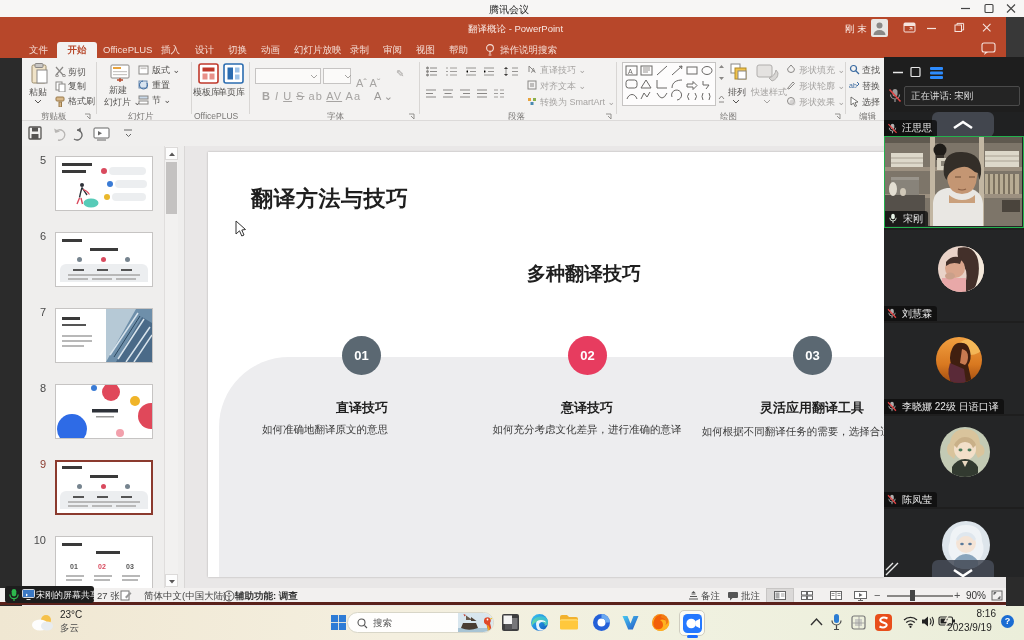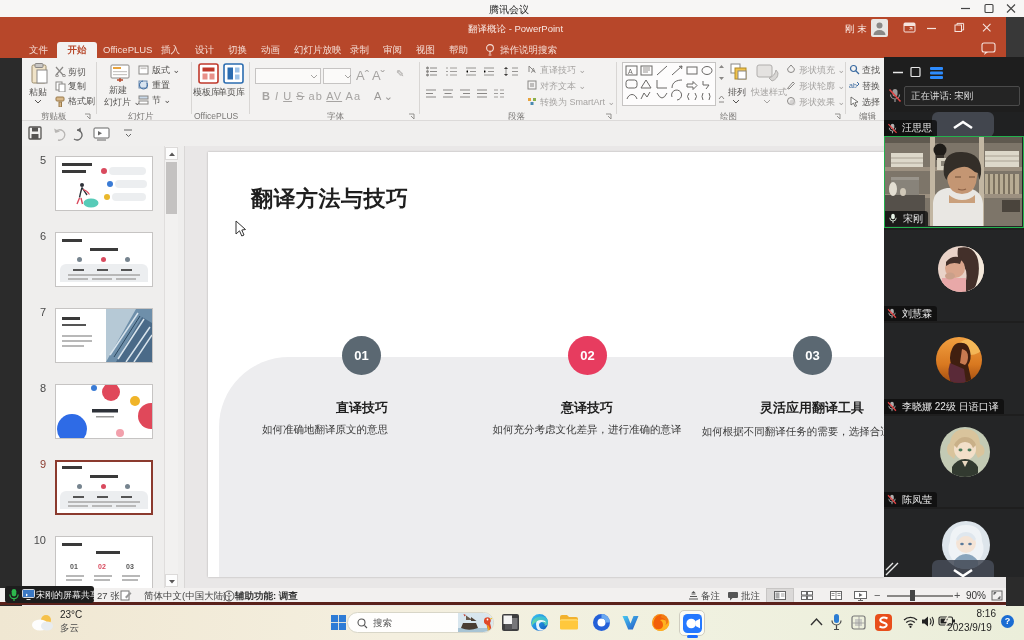--- a/index.html
+++ b/index.html
@@ -179,21 +179,21 @@
     <div class="glabel" style="left:172px">OfficePLUS</div>
 
     <div class="abs" style="left:233px;top:10px;width:66px;height:16px;background:#fbfaf9;border:1px solid #c6c4c3;"></div>
     <svg class="abs" style="left:288px;top:16px" width="8" height="5">
       <path d="M1 1 l3 3 l3-3" stroke="#a6a4a2" fill="none"></path>
     </svg>
     <div class="abs" style="left:301px;top:10px;width:28px;height:16px;background:#fbfaf9;border:1px solid #c6c4c3;"></div>
     <svg class="abs" style="left:322px;top:16px" width="8" height="5">
       <path d="M1 1 l3 3 l3-3" stroke="#a6a4a2" fill="none"></path>
     </svg>
-    <div class="rtxt gray" style="left:334px;top:10px;font-size:13px">Aˆ Aˇ</div>
+    <div class="rtxt gray" style="left:334px;top:19px;font-size:11px">Aˆ Aˇ</div>
     <div class="rtxt gray" style="left:374px;top:10px;font-size:10px">✎</div>
     <div class="rtxt gray" style="left:240px;top:32px;font-size:11px;letter-spacing:1px"><b>B</b> <i>I</i> <u>U</u> <s>S</s> ab <u>AV</u> Aa</div>
     <div class="rtxt" style="left:352px;top:32px;font-size:11px;color:#9a9896">A ⌄</div>
     <div class="glabel" style="left:305px">字体</div>
     <svg class="abs" style="left:386px;top:55px" width="7" height="7">
       <path d="M1 1 h5 v5 M3 3 l3 3" stroke="#8a8886" fill="none" stroke-width=".9"></path>
     </svg>
 
     <svg class="abs" style="left:404px;top:8px" width="110" height="11" viewBox="0 0 110 11" stroke="#8a8886">
       <g>
@@ -443,20 +443,21 @@
     </svg>
     <div class="abs" style="left:144px;top:16px;width:11px;height:52px;background:#c4c2c1"></div>
     <div class="abs" style="left:143px;top:428px;width:13px;height:13px;background:#fdfdfd;border:1px solid #dcdad9"></div>
     <svg class="abs" style="left:146px;top:433px" width="8" height="6">
       <path d="M1 1 l3 3.5 3-3.5 z" fill="#5a5858"></path>
     </svg>
   </div>
   <div class="abs" id="canvas"></div>
   <div class="abs" id="slide">
     <div class="abs" style="left:43px;top:32px;font-size:22px;font-weight:bold;color:#1f1f1f;letter-spacing:.5px">翻译方法与技巧</div>
+    <div class="abs" style="left:276px;top:109px;width:200px;text-align:center;font-size:19px;font-weight:bold;color:#1f1f1f">多种翻译技巧</div>
     <div class="abs" style="left:11px;top:205px;width:680px;height:220px;background:#ededef;border-radius:70px 0 0 0"></div>
     <div class="abs" style="left:134px;top:184px;width:39px;height:39px;border-radius:50%;background:#5b6872;color:#fff;font-size:13px;font-weight:bold;text-align:center;line-height:39px">01</div>
     <div class="abs" style="left:360px;top:184px;width:39px;height:39px;border-radius:50%;background:#e73c5f;color:#fff;font-size:13px;font-weight:bold;text-align:center;line-height:39px">02</div>
     <div class="abs" style="left:585px;top:184px;width:39px;height:39px;border-radius:50%;background:#5b6872;color:#fff;font-size:13px;font-weight:bold;text-align:center;line-height:39px">03</div>
     <div class="abs" style="left:54px;top:247px;width:200px;text-align:center;font-size:13px;font-weight:bold;color:#1f1f1f">直译技巧</div>
     <div class="abs" style="left:279px;top:247px;width:200px;text-align:center;font-size:13px;font-weight:bold;color:#1f1f1f">意译技巧</div>
     <div class="abs" style="left:504px;top:247px;width:200px;text-align:center;font-size:13px;font-weight:bold;color:#1f1f1f">灵活应用翻译工具</div>
     <div class="abs" style="left:54px;top:271px;width:200px;text-align:left;font-size:10.5px;color:#3a3a3a">如何准确地翻译原文的意思</div>
     <div class="abs" style="left:279px;top:271px;width:200px;text-align:center;font-size:10.5px;color:#3a3a3a">如何充分考虑文化差异，进行准确的意译</div>
     <div class="abs" style="left:489px;top:271px;width:230px;text-align:center;font-size:10.5px;color:#3a3a3a;line-height:17px">如何根据不同翻译任务的需要，选择合适的工具</div>

